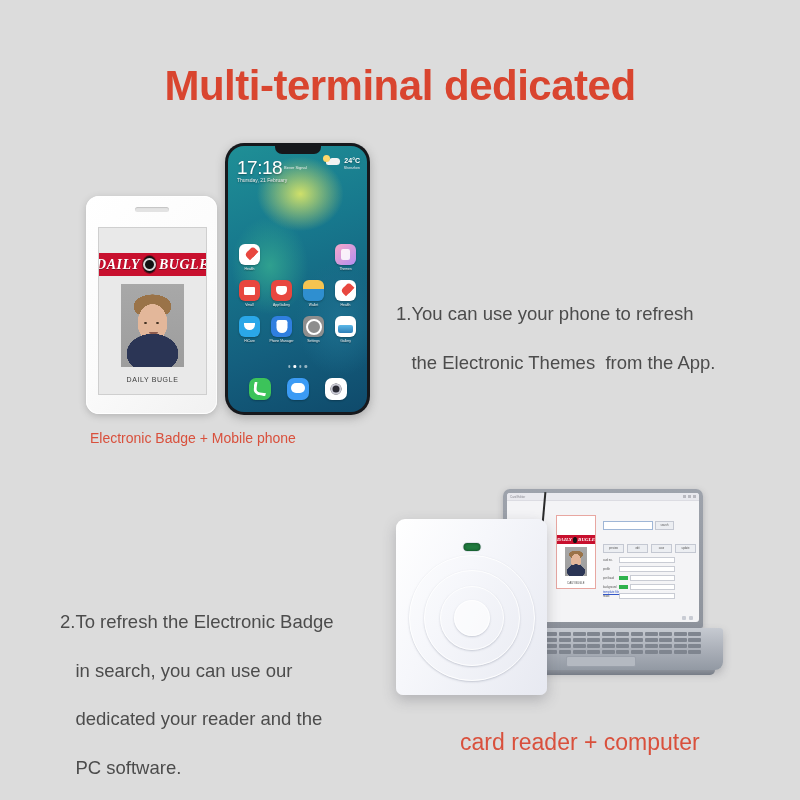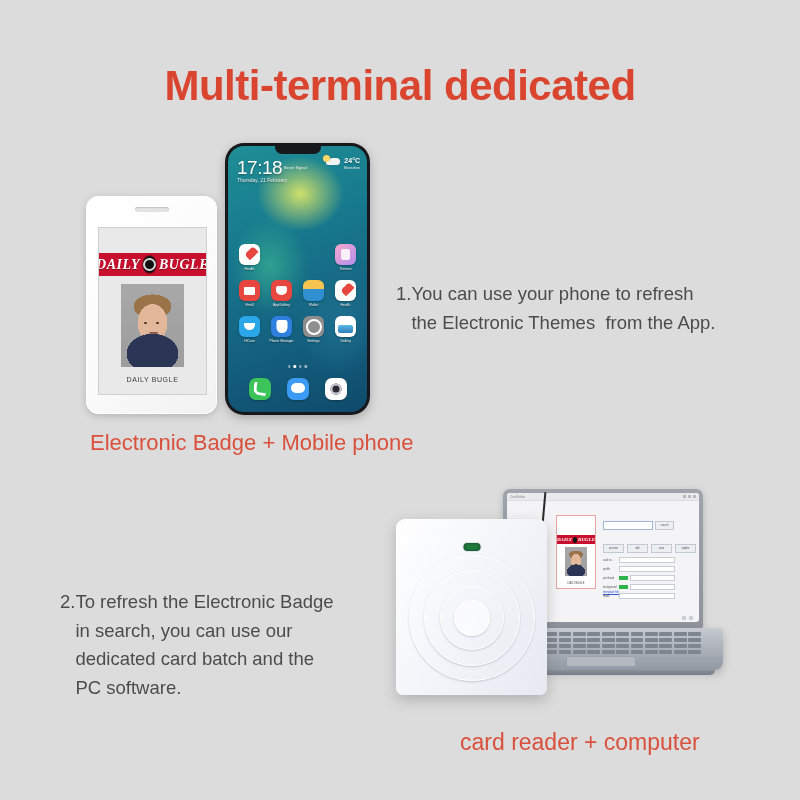--- a/index.html
+++ b/index.html
@@ -74,21 +74,21 @@
   .badge-photo .eye{position:absolute;width:3px;height:2px;border-radius:50%;background:#3a2a1c;top:46%;}
   .badge-photo .eye.l{left:36%;}
   .badge-photo .eye.r{left:56%;}
   .badge-photo .mouth{position:absolute;left:44%;top:58%;width:9px;height:2px;border-radius:0 0 6px 6px;background:#8d5a4c;}
   .badge-name{
     position:absolute;left:0;right:0;bottom:11px;
     text-align:center;font-size:7px;color:#3a3a3a;letter-spacing:.6px;
   }
   .badge-caption{
     position:absolute;left:90px;top:430px;width:340px;
-    color:#d9503c;font-size:22px;
+    color:#d9503c;font-size:14px;
   }
 
   
   .phone{
     position:absolute;left:225px;top:143px;
     width:145px;height:272px;
     background:#16181c;
     border-radius:19px;
     box-shadow:0 3px 10px rgba(70,70,70,.35);
     padding:3px;box-sizing:border-box;
@@ -153,21 +153,21 @@
   .ic-msg::after{content:"";position:absolute;left:4px;top:5px;width:14px;height:10px;background:#fff;border-radius:5px;}
   .ic-cam{background:#fff;}
   .ic-cam::after{content:"";position:absolute;left:50%;top:50%;transform:translate(-50%,-50%);width:11px;height:11px;border-radius:50%;background:#2b2b35;box-shadow:inset 0 0 0 2px #c9c9d4;}
 
   
   .para{
     position:absolute;color:#4c4c4c;font-size:18.5px;line-height:1.55;
   }
   .para.one{left:396px;top:280px;width:360px;}
   .para.two{left:60px;top:588px;width:320px;}
-  .para .ln{display:block;white-space:pre;}
+  .para .ln{display:block;white-space:pre;margin-top:20px;}
 
   
   .reader{
     position:absolute;left:396px;top:519px;
     width:151px;height:176px;
     background:linear-gradient(120deg,#ffffff 0%,#f6f7fb 40%,#e7e9f1 100%);
     border-radius:9px 9px 7px 7px;
     box-shadow:0 5px 14px rgba(80,80,90,.30);
     overflow:hidden;z-index:5;
   }
@@ -363,21 +363,21 @@
   <div class="para one">
     <span class="ln">1.You can use your phone to refresh</span>
     <span class="ln">   the Electronic Themes  from the App.</span>
   </div>
 
   <div class="badge-caption">Electronic Badge  + Mobile phone</div>
 
   <div class="para two">
     <span class="ln">2.To refresh the Electronic Badge</span>
     <span class="ln">   in search, you can use our</span>
-    <span class="ln">   dedicated card batch and the</span>
+    <span class="ln">   dedicated your reader and the</span>
     <span class="ln">   PC software.</span>
   </div>
 
   <div class="laptop">
     <div class="lid">
       <div class="lcd">
         <div class="lcd-title">
           <small>Card Editor</small>
           <span class="lcd-btns">
             <i></i>

